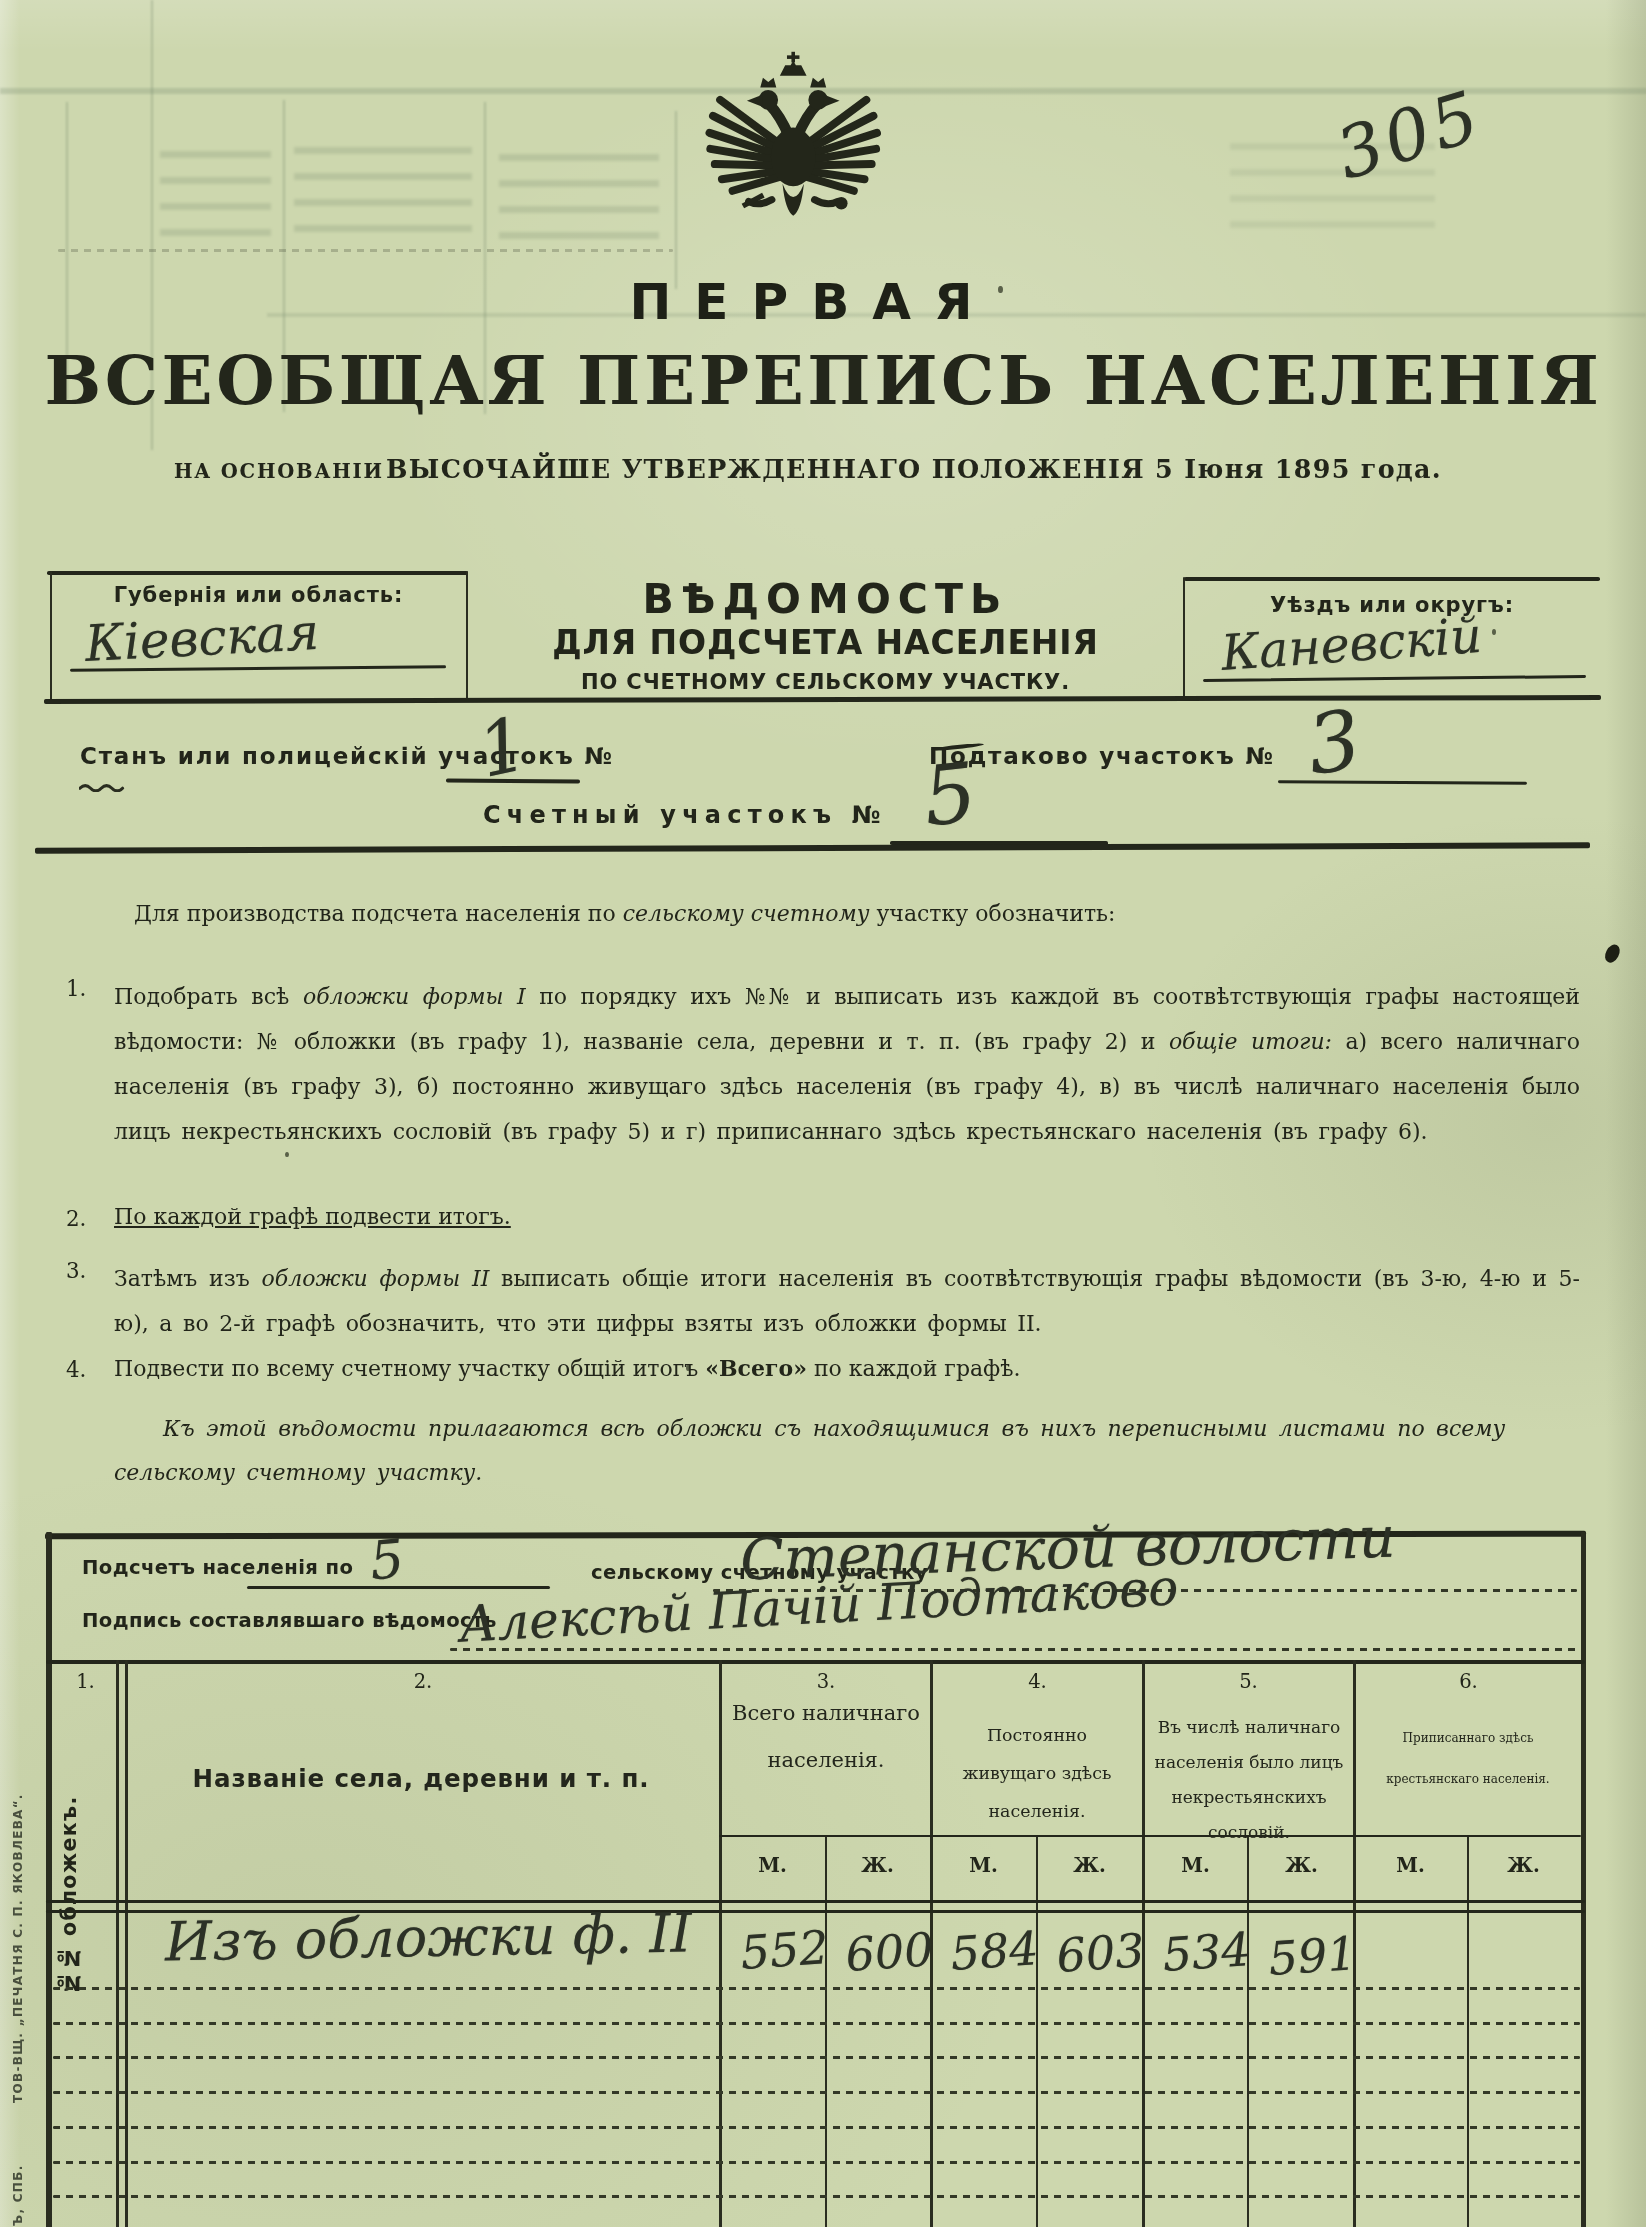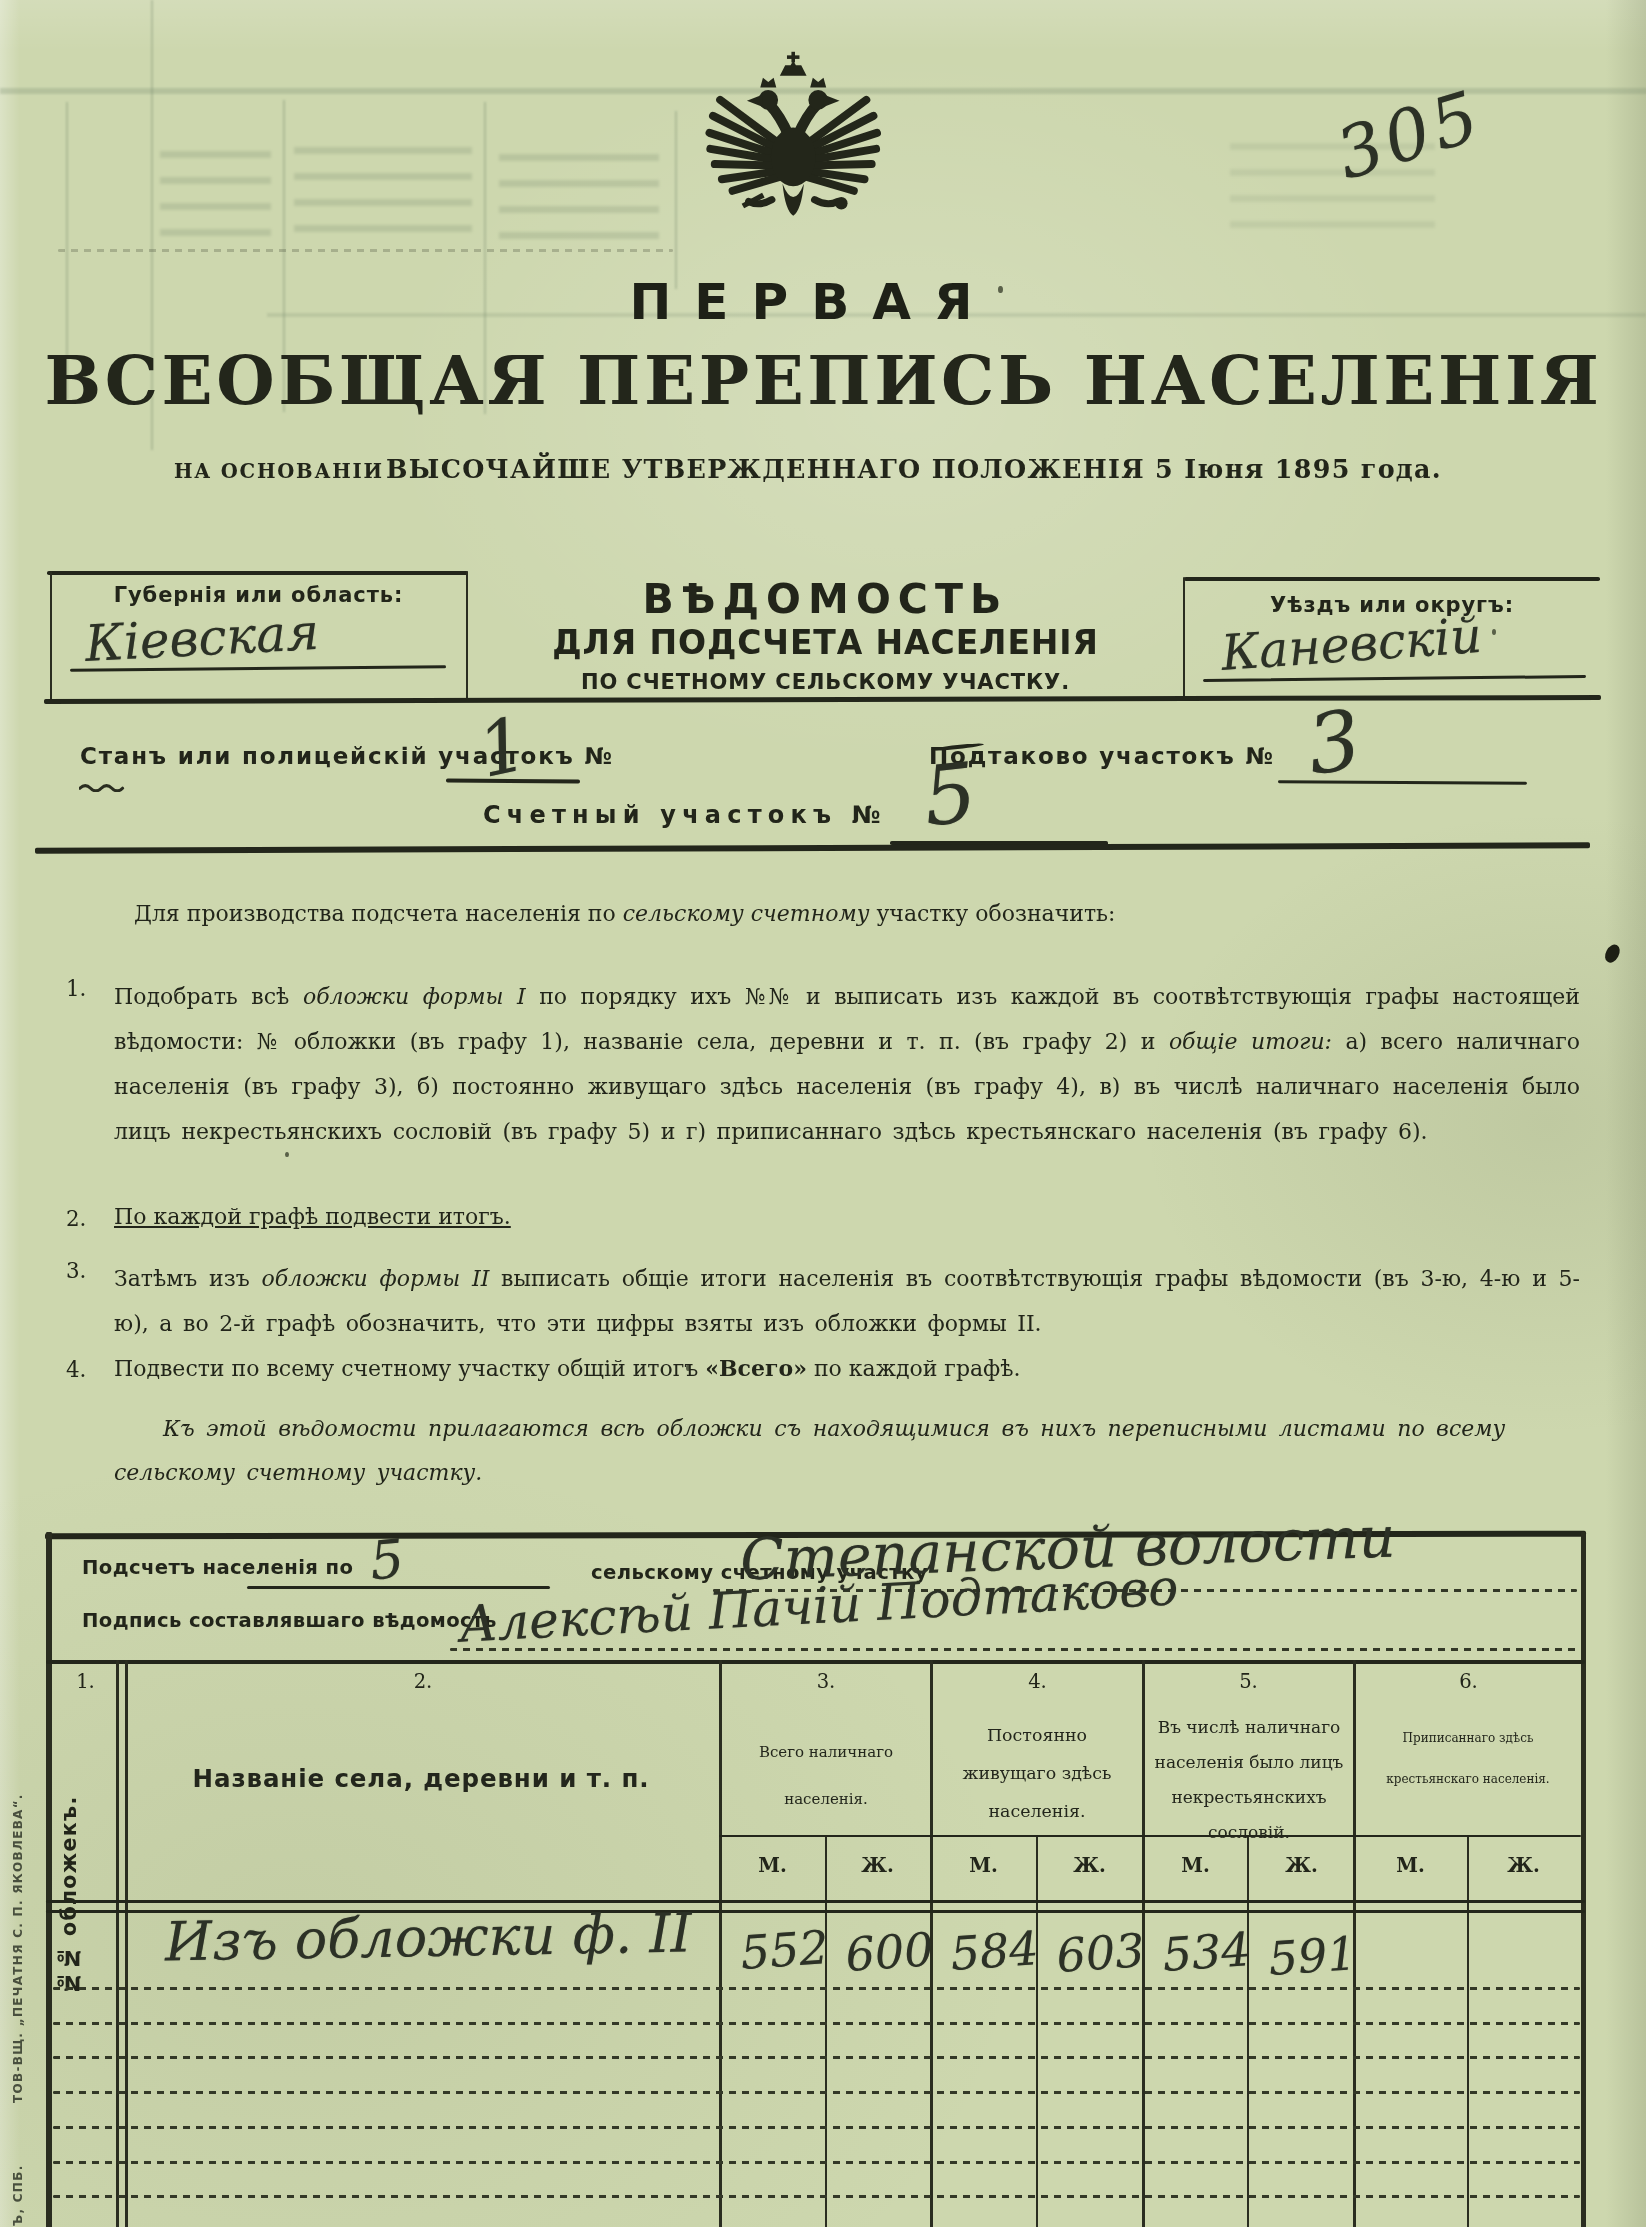--- a/index.html
+++ b/index.html
@@ -197,21 +197,21 @@
 
   <div class="abs serif ctr" style="left:53px;top:1670px;width:65px;font-size:19.6px;">1.</div>
   <div class="abs serif ctr" style="left:127px;top:1670px;width:592px;font-size:19.6px;">2.</div>
   <div class="abs serif ctr" style="left:722px;top:1670px;width:208px;font-size:19.6px;">3.</div>
   <div class="abs serif ctr" style="left:933px;top:1670px;width:209px;font-size:19.6px;">4.</div>
   <div class="abs serif ctr" style="left:1144px;top:1670px;width:209px;font-size:19.6px;">5.</div>
   <div class="abs serif ctr" style="left:1356px;top:1670px;width:225px;font-size:19.6px;">6.</div>
 
   <div class="abs sans b" style="left:57px;top:1746px;height:249px;font-size:20.5px;writing-mode:vertical-rl;transform:rotate(180deg);letter-spacing:1.3px;">№№ обложекъ.</div>
   <div class="colhead sans b" style="left:147px;top:1764px;width:548px;font-size:24.5px;letter-spacing:0.9px;">Названіе села, деревни и т. п.</div>
-  <div class="colhead serif" style="left:728px;top:1729px;width:196px;font-size:15px;line-height:47px;">Всего наличнаго населенія.</div>
+  <div class="colhead serif" style="left:728px;top:1690px;width:196px;font-size:21px;line-height:47px;">Всего наличнаго населенія.</div>
   <div class="colhead serif" style="left:939px;top:1716px;width:196px;font-size:17.4px;line-height:38px;">Постоянно живущаго здѣсь населенія.</div>
   <div class="colhead serif" style="left:1151px;top:1710px;width:196px;font-size:17px;line-height:35px;">Въ числѣ наличнаго населенія было лицъ некрестьянскихъ сословій.</div>
   <div class="colhead serif" style="left:1362px;top:1718px;width:212px;font-size:12px;line-height:41px;">Приписаннаго здѣсь крестьянскаго населенія.</div>
 
   <div class="hline" style="left:719px;top:1835px;width:862px;height:2.2px;"></div>
   <div class="mz serif" style="left:746px;top:1854px;">М.</div>
   <div class="mz serif" style="left:851px;top:1854px;">Ж.</div>
   <div class="mz serif" style="left:957px;top:1854px;">М.</div>
   <div class="mz serif" style="left:1063px;top:1854px;">Ж.</div>
   <div class="mz serif" style="left:1169px;top:1854px;">М.</div>

